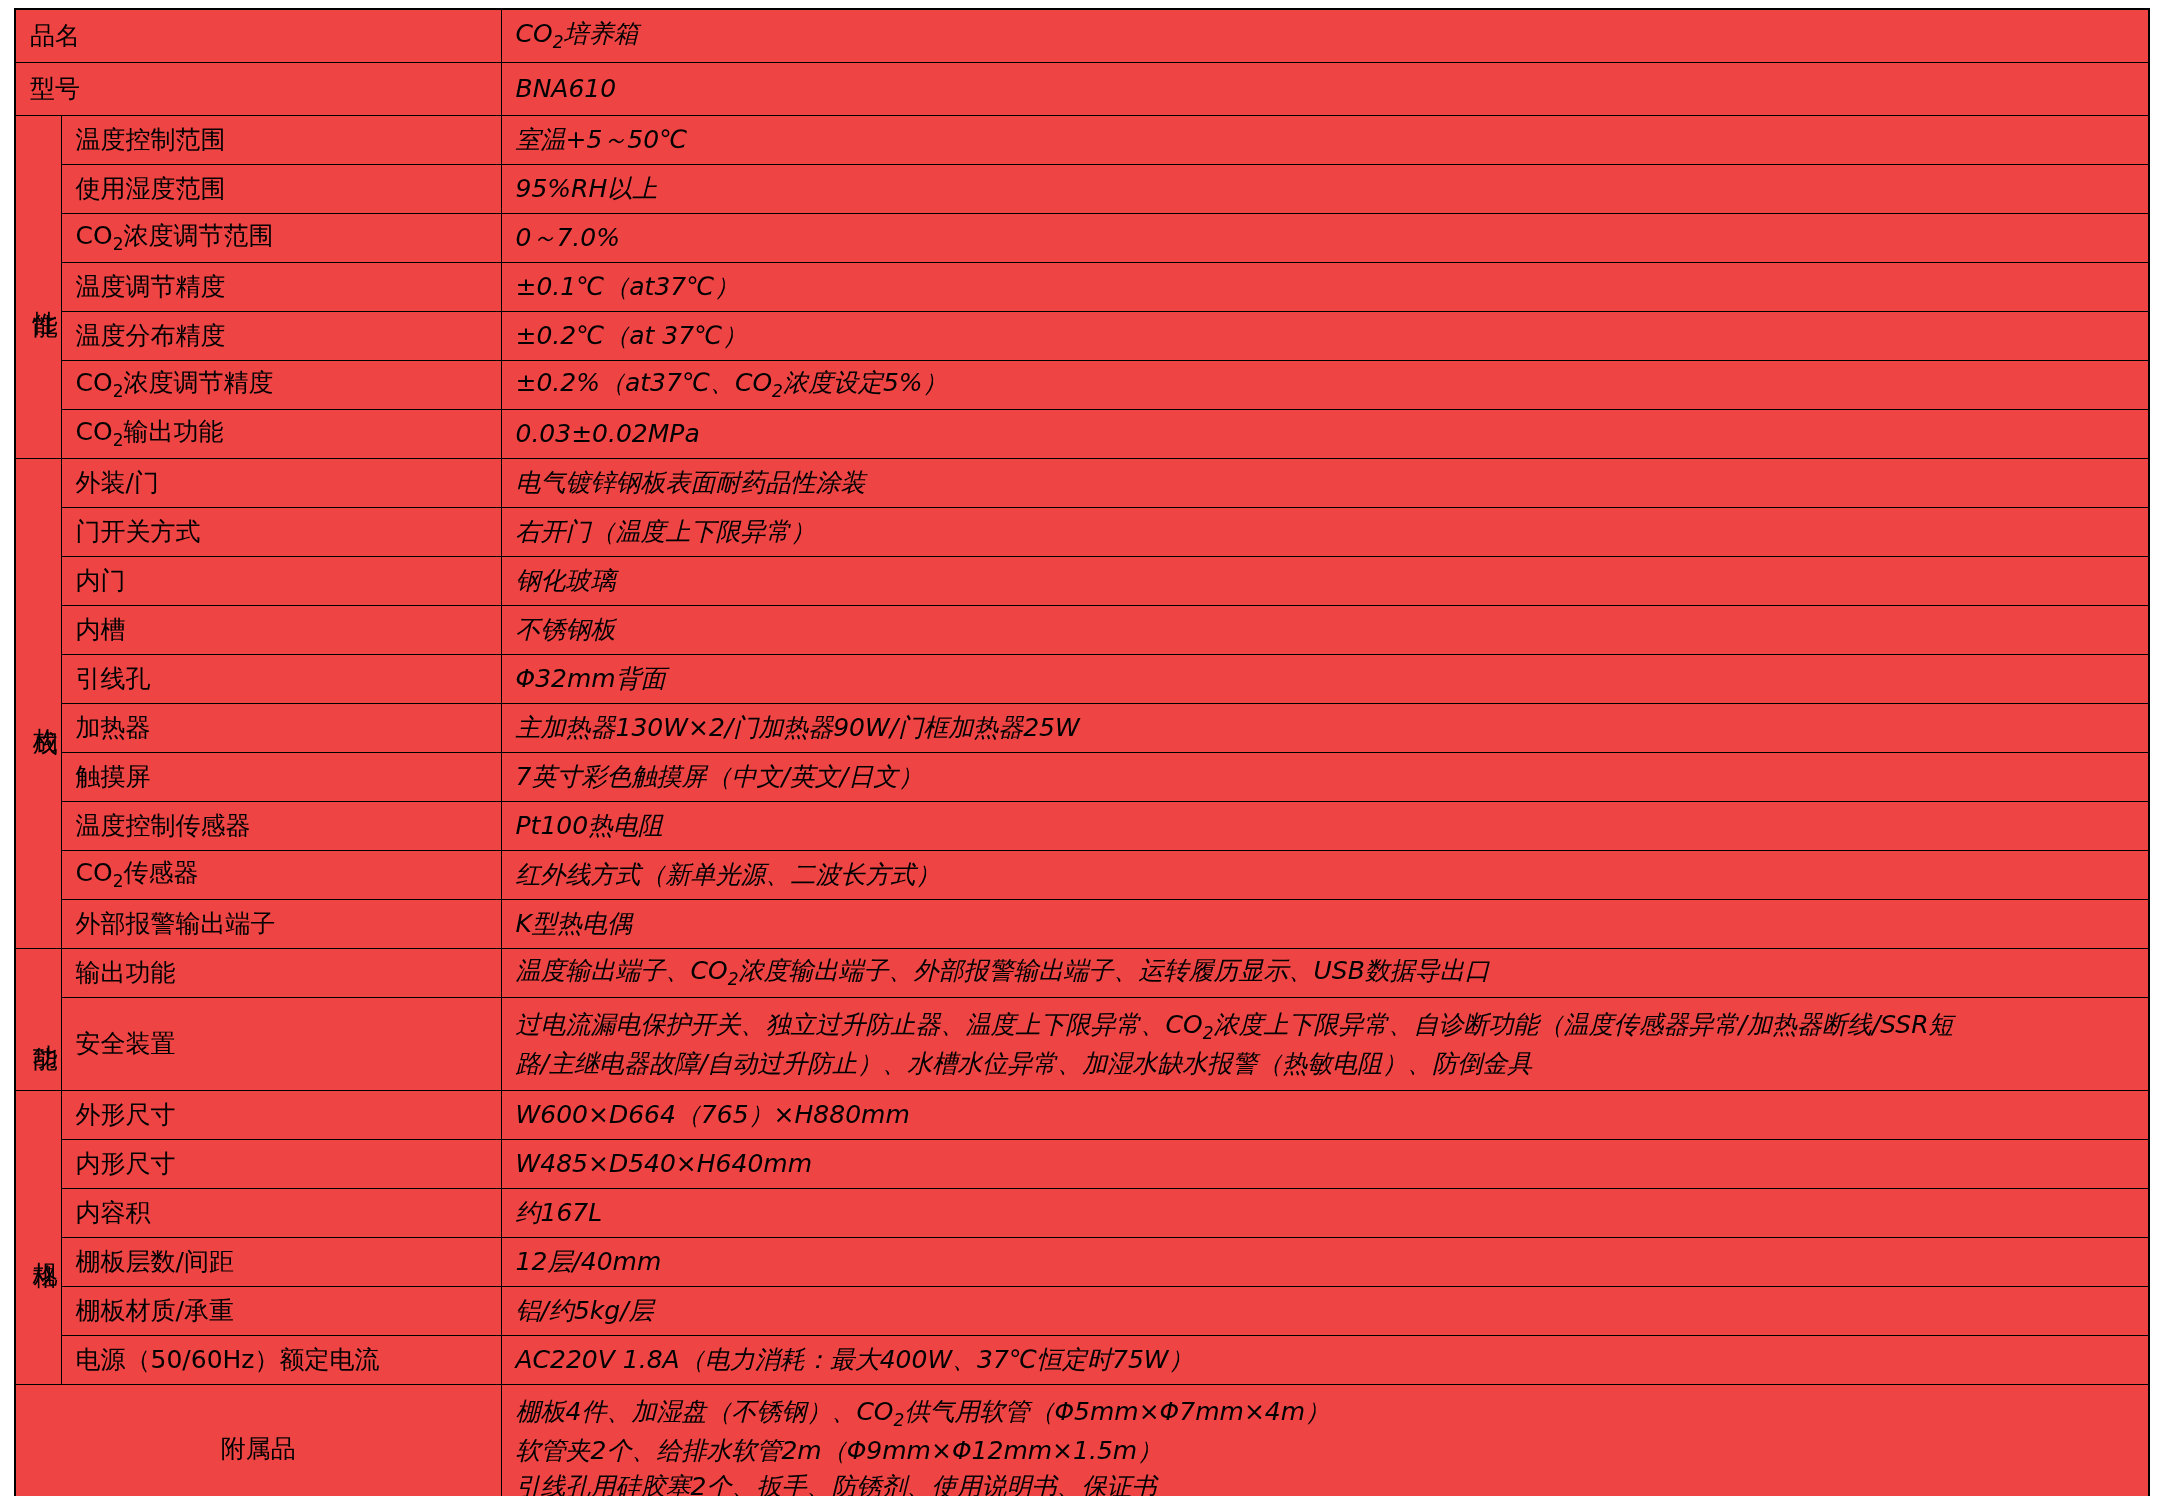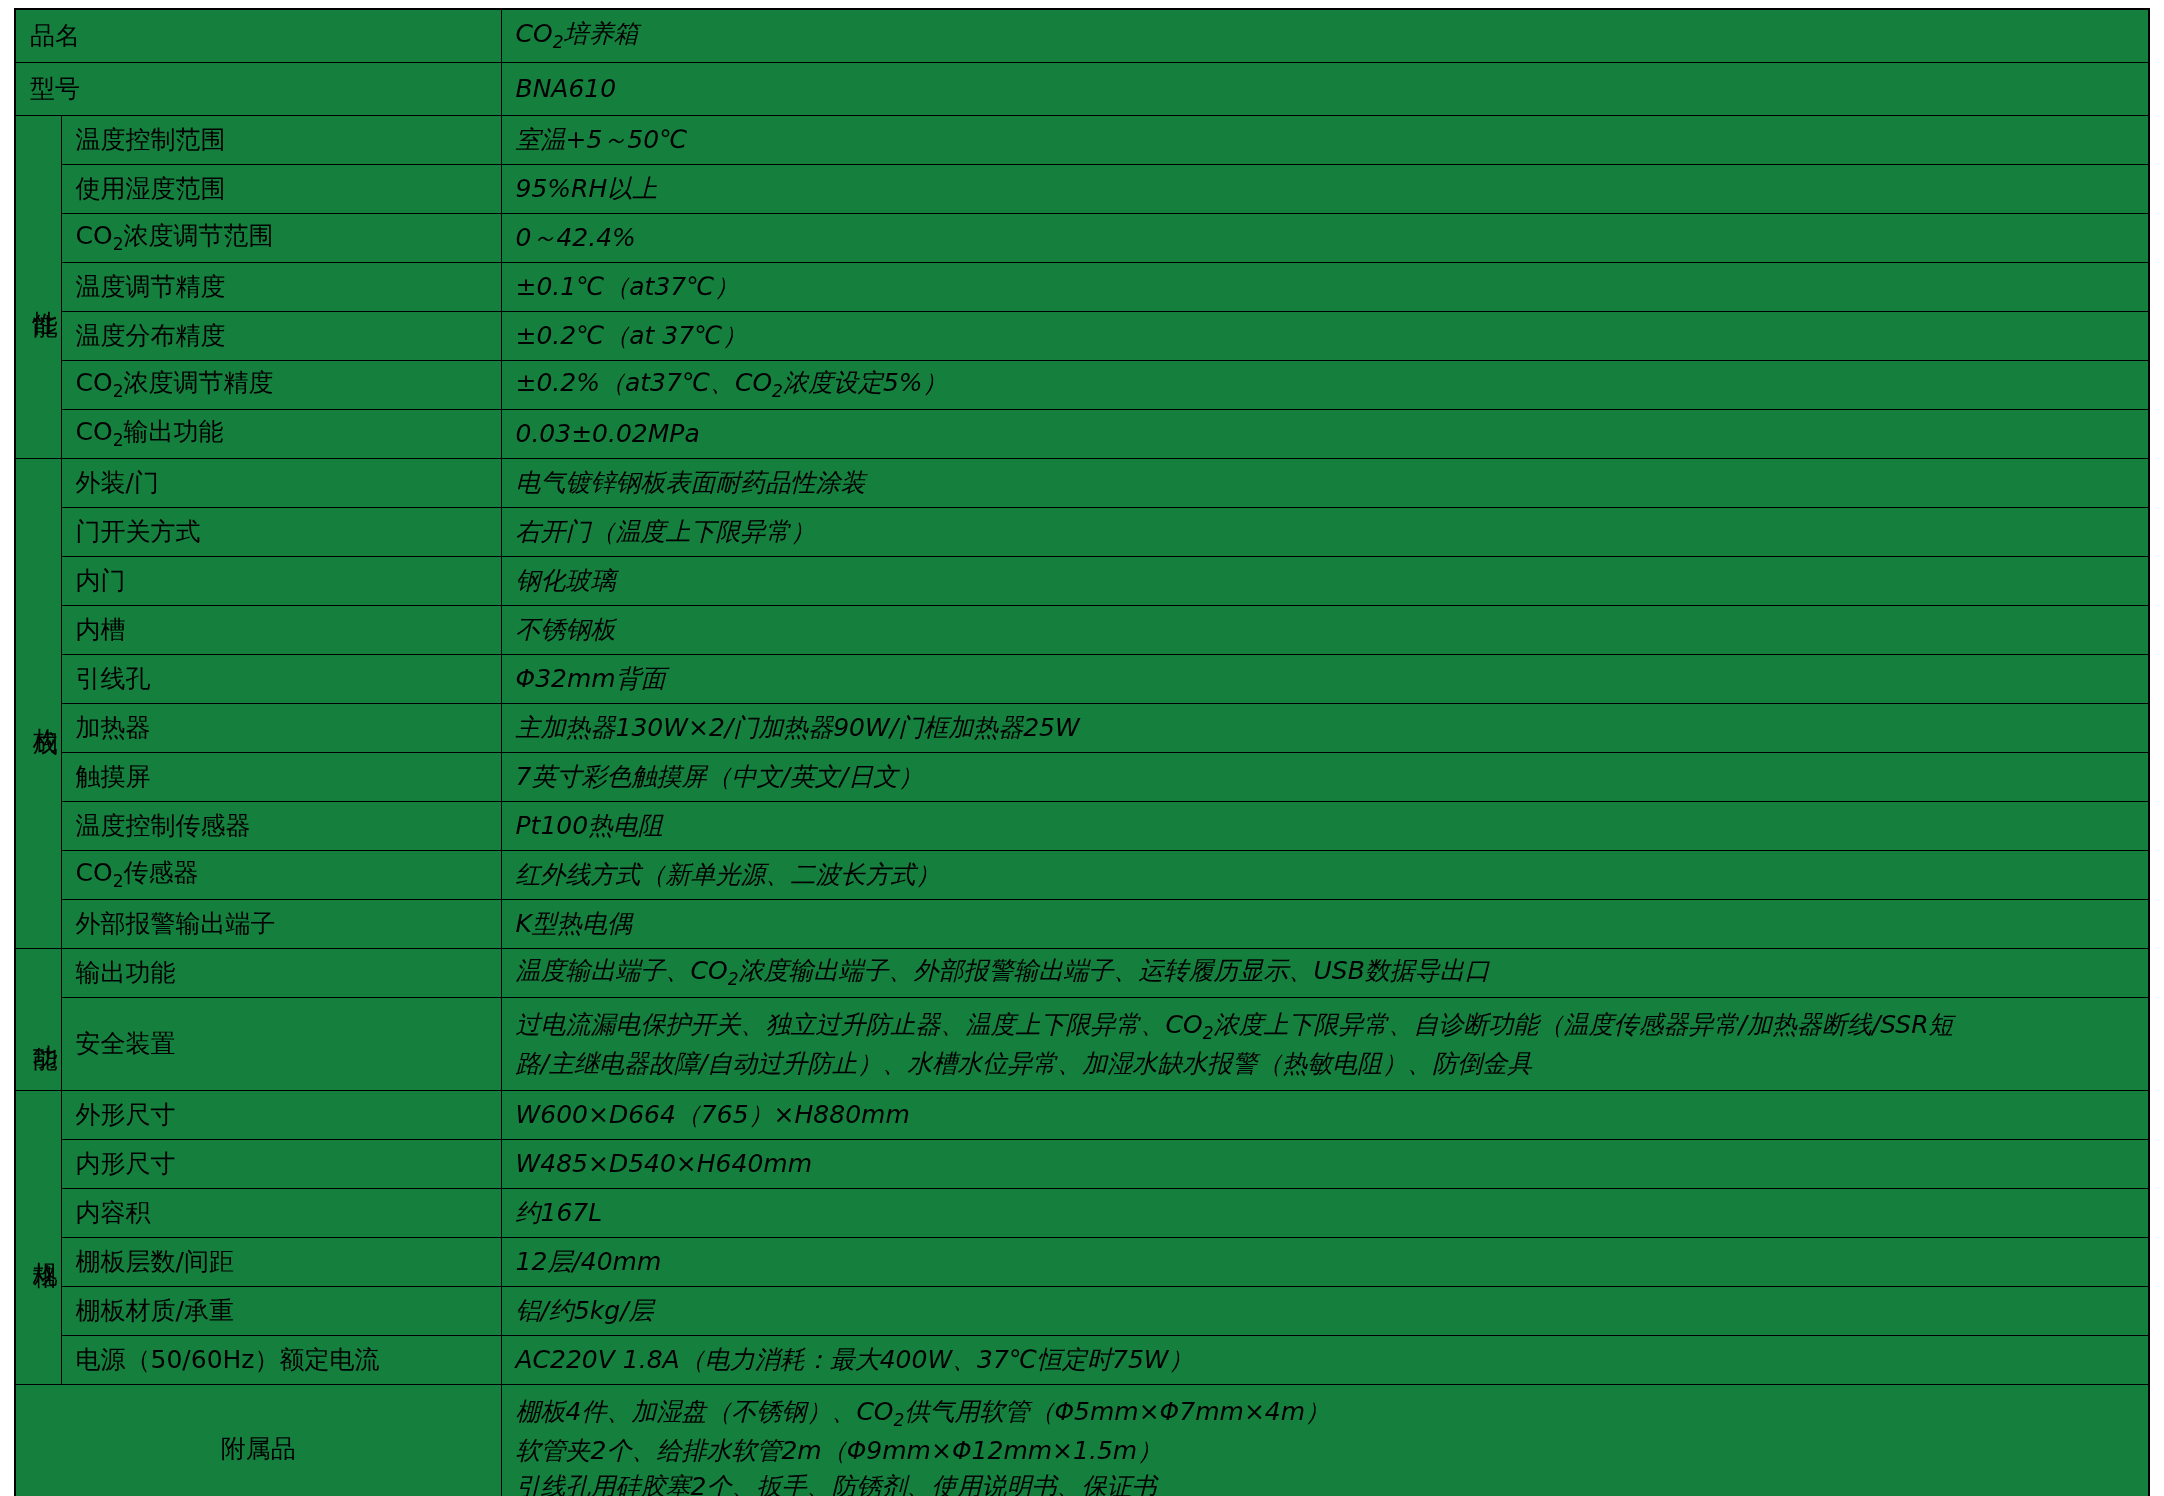--- a/index.html
+++ b/index.html
@@ -23,21 +23,21 @@
     width: 2136px;
     table-layout: fixed;
     border: 2px solid #000000;
   }
   table.spec td {
     border: 1.5px solid #000000;
     padding: 0 14px;
     font-size: 25px;
     line-height: 1.25;
     vertical-align: middle;
-    background: #15803d;
+    background: #ef4444;
     white-space: normal;
   }
   td.grp {
     width: 46px;
     text-align: center;
     font-size: 25px;
     padding: 0 4px;
     background: #cfe7f5;
     letter-spacing: 0px;
   }
@@ -92,21 +92,21 @@
         <td class="grp" rowspan="7"><span class="vert">性能</span></td>
         <td class="lbl">温度控制范围</td>
         <td class="val">室温+5～50℃</td>
       </tr>
       <tr class="row-h">
         <td class="lbl">使用湿度范围</td>
         <td class="val">95%RH以上</td>
       </tr>
       <tr class="row-h">
         <td class="lbl"><span>CO</span><span class="sub">2</span><span>浓度调节范围</span></td>
-        <td class="val">0～42.4%</td>
+        <td class="val">0～7.0%</td>
       </tr>
       <tr class="row-h">
         <td class="lbl">温度调节精度</td>
         <td class="val">±0.1℃（at37℃）</td>
       </tr>
       <tr class="row-h">
         <td class="lbl">温度分布精度</td>
         <td class="val">±0.2℃（at 37℃）</td>
       </tr>
       <tr class="row-h">

